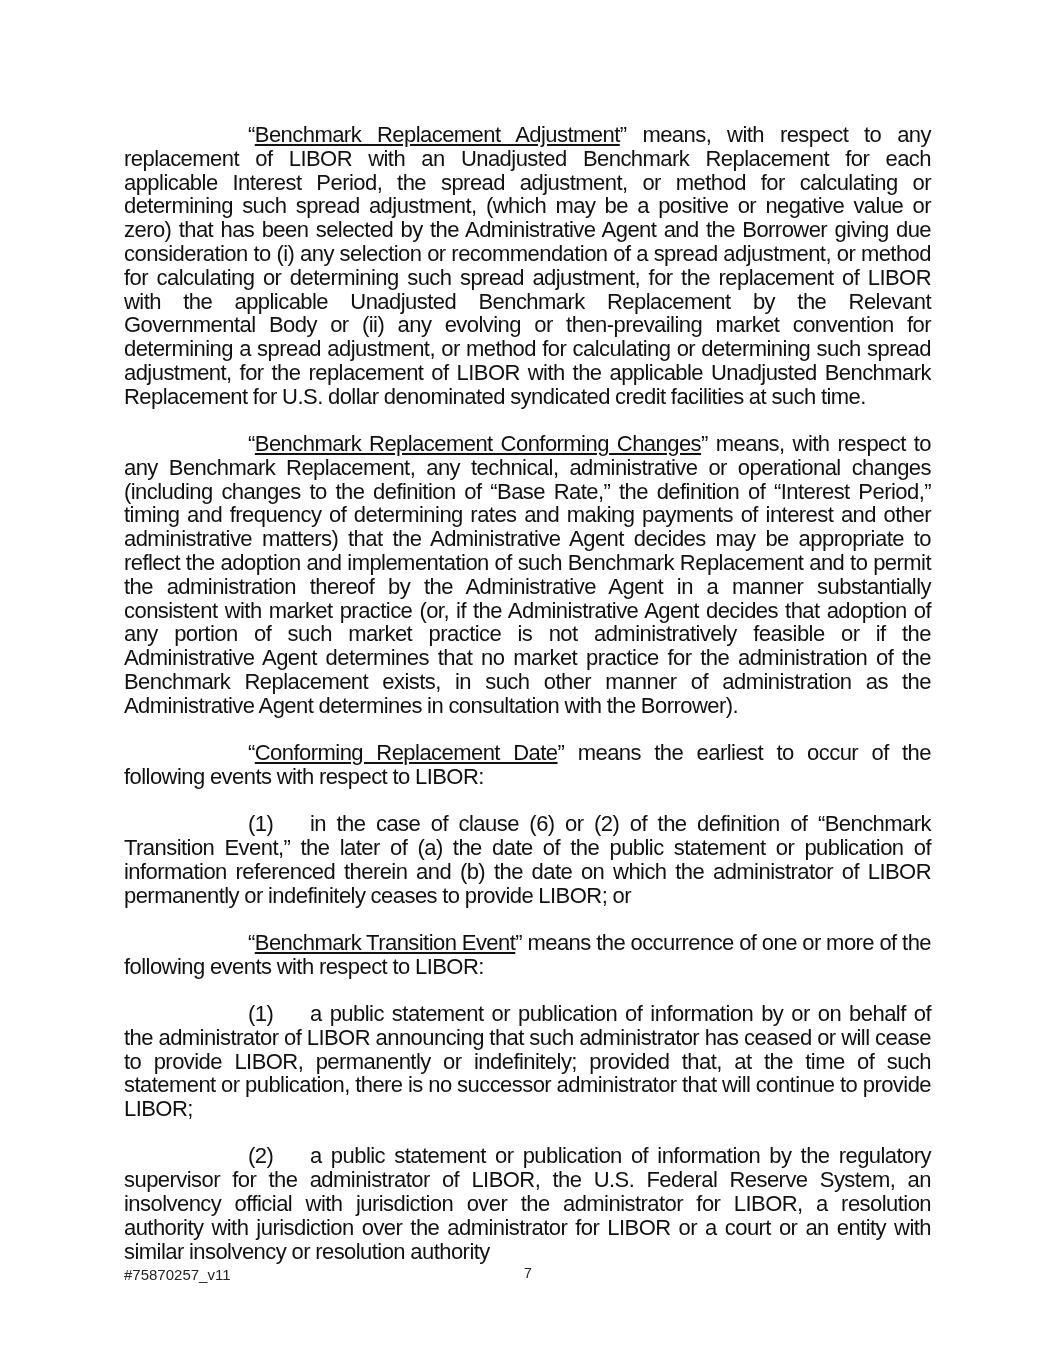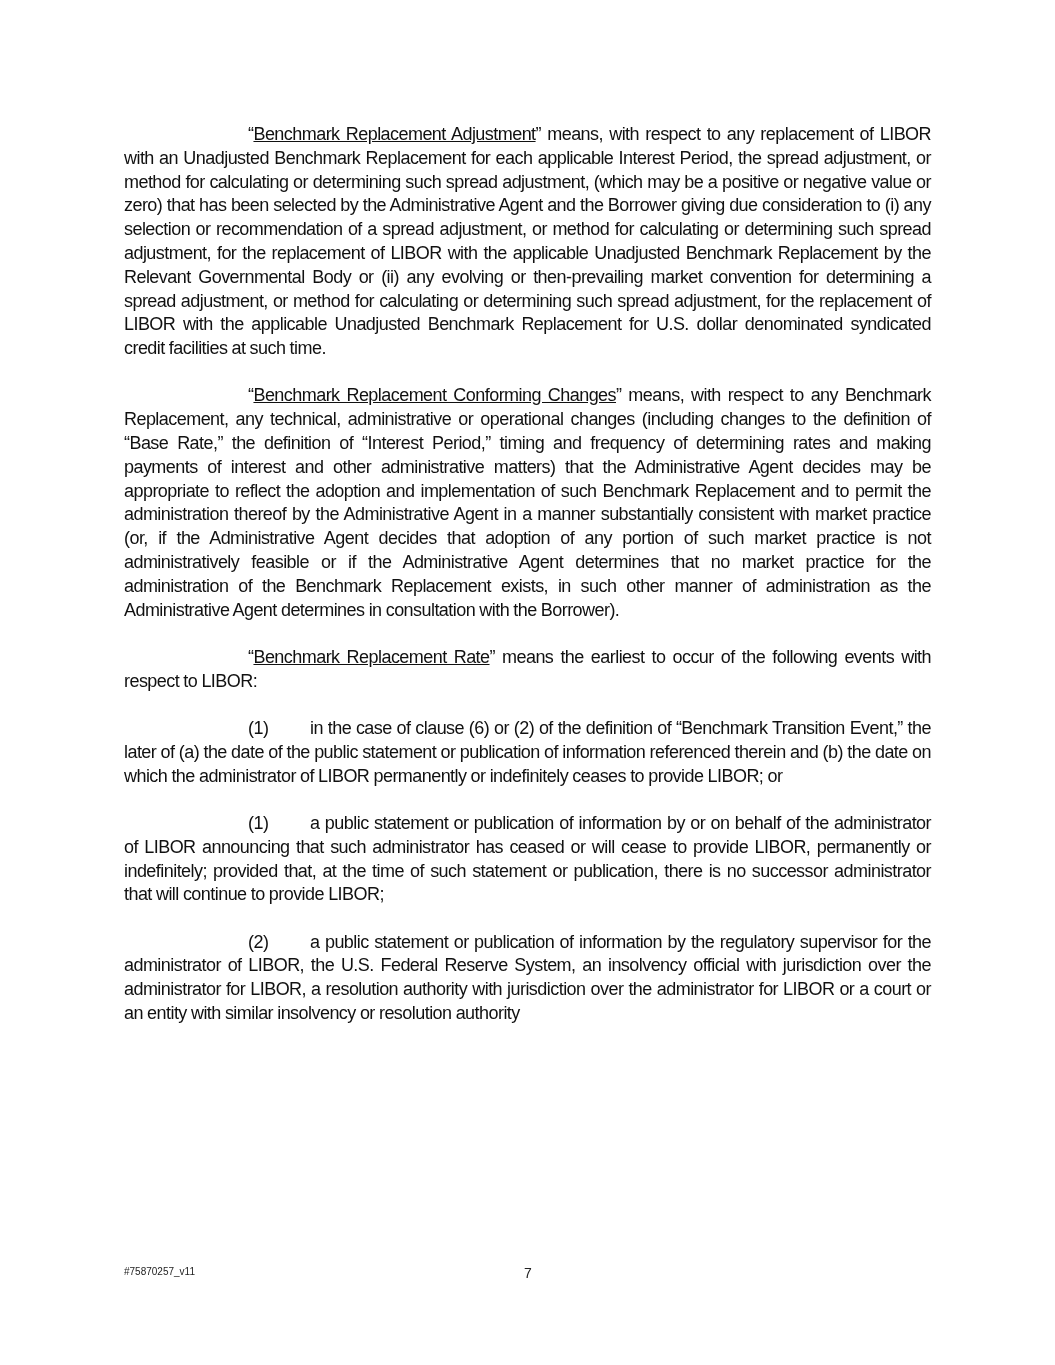--- a/index.html
+++ b/index.html
@@ -1,48 +1,49 @@
 <!DOCTYPE html>
 <html><head>
 <meta charset="utf-8">
 <style>
   html, body { margin: 0; padding: 0; background: #ffffff; }
   body { width: 1055px; height: 1365px; position: relative; overflow: hidden; }
   .page {
     position: absolute; left: 124px; top: 123px; width: 807px;
     font-family: "Liberation Sans", sans-serif;
-    font-size: 18px; line-height: 23.8px; color: #111111;
+    font-size: 22px; line-height: 23.8px; color: #111111;
     letter-spacing: -0.55px; word-spacing: -0.3px;
   }
   .para { margin: 0 0 23.5px 0; text-align: justify; }
   .para.first-indent { text-indent: 124px; }
   .term { text-decoration: underline; }
   .num { display: inline-block; width: 62px; text-indent: 0; }
   .footer-id {
     position: absolute; left: 124px; top: 1266px;
-    font-family: "Liberation Sans", sans-serif; font-size: 10px; color: #222;
+    font-family: "Liberation Sans", sans-serif; font-size: 15px; color: #222;
   }
   .footer-page {
     position: absolute; left: 524px; top: 1265px;
     font-family: "Liberation Sans", sans-serif; font-size: 14px; color: #222;
   }
 </style>
 </head>
 <body>
 
 <div class="page">
   <p class="para first-indent"><span>“</span><span class="term">Benchmark Replacement Adjustment</span><span>”</span><span> means, with respect to any replacement of LIBOR with an Unadjusted Benchmark Replacement for each applicable Interest Period, the spread adjustment, or method for calculating or determining such spread adjustment, (which may be a positive or negative value or zero) that has been selected by the Administrative Agent and the Borrower giving due consideration to (i) any selection or recommendation of a spread adjustment, or method for calculating or determining such spread adjustment, for the replacement of LIBOR with the applicable Unadjusted Benchmark Replacement by the Relevant Governmental Body or (ii) any evolving or then-prevailing market convention for determining a spread adjustment, or method for calculating or determining such spread adjustment, for the replacement of LIBOR with the applicable Unadjusted Benchmark Replacement for U.S. dollar denominated syndicated credit facilities at such time.</span></p>
 
   <p class="para first-indent"><span>“</span><span class="term">Benchmark Replacement Conforming Changes</span><span>”</span><span> means, with respect to any Benchmark Replacement, any technical, administrative or operational changes (including changes to the definition of “Base Rate,” the definition of “Interest Period,” timing and frequency of determining rates and making payments of interest and other administrative matters) that the Administrative Agent decides may be appropriate to reflect the adoption and implementation of such Benchmark Replacement and to permit the administration thereof by the Administrative Agent in a manner substantially consistent with market practice (or, if the Administrative Agent decides that adoption of any portion of such market practice is not administratively feasible or if the Administrative Agent determines that no market practice for the administration of the Benchmark Replacement exists, in such other manner of administration as the Administrative Agent determines in consultation with the Borrower).</span></p>
 
-  <p class="para first-indent"><span>“</span><span class="term">Benchmark Replacement Rate</span><span>”</span><span> means the earliest to occur of the following events with respect to LIBOR:</span></p>
+  <p class="para first-indent"><span>“</span><span class="term">Conforming Replacement Date</span><span>”</span><span> means the earliest to occur of the following events with respect to LIBOR:</span></p>
 
   <p class="para first-indent"><span class="num">(1)</span><span>in the case of clause (6) or (2) of the definition of “Benchmark Transition Event,” the later of (a) the date of the public statement or publication of information referenced therein and (b) the date on which the administrator of LIBOR permanently or indefinitely ceases to provide LIBOR; or</span></p>
 
 
+  <p class="para first-indent"><span>“</span><span class="term">Benchmark Transition Event</span><span>”</span><span> means the occurrence of one or more of the following events with respect to LIBOR:</span></p>
 
   <p class="para first-indent"><span class="num">(1)</span><span>a public statement or publication of information by or on behalf of the administrator of LIBOR announcing that such administrator has ceased or will cease to provide LIBOR, permanently or indefinitely; provided that, at the time of such statement or publication, there is no successor administrator that will continue to provide LIBOR;</span></p>
 
   <p class="para first-indent"><span class="num">(2)</span><span>a public statement or publication of information by the regulatory supervisor for the administrator of LIBOR, the U.S. Federal Reserve System, an insolvency official with jurisdiction over the administrator for LIBOR, a resolution authority with jurisdiction over the administrator for LIBOR or a court or an entity with similar insolvency or resolution authority</span></p>
 </div>
 
 <div class="footer-id">#75870257_v11</div>
 <div class="footer-page">7</div>
 
 </body></html>

